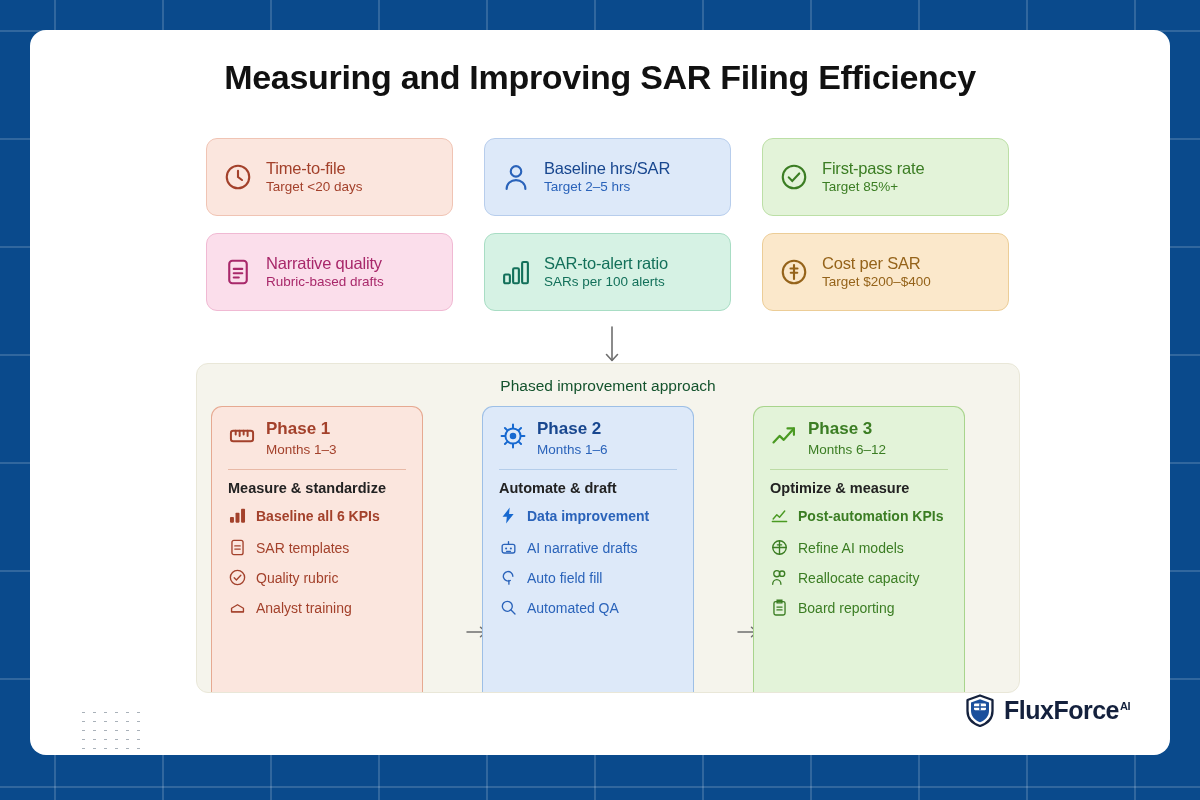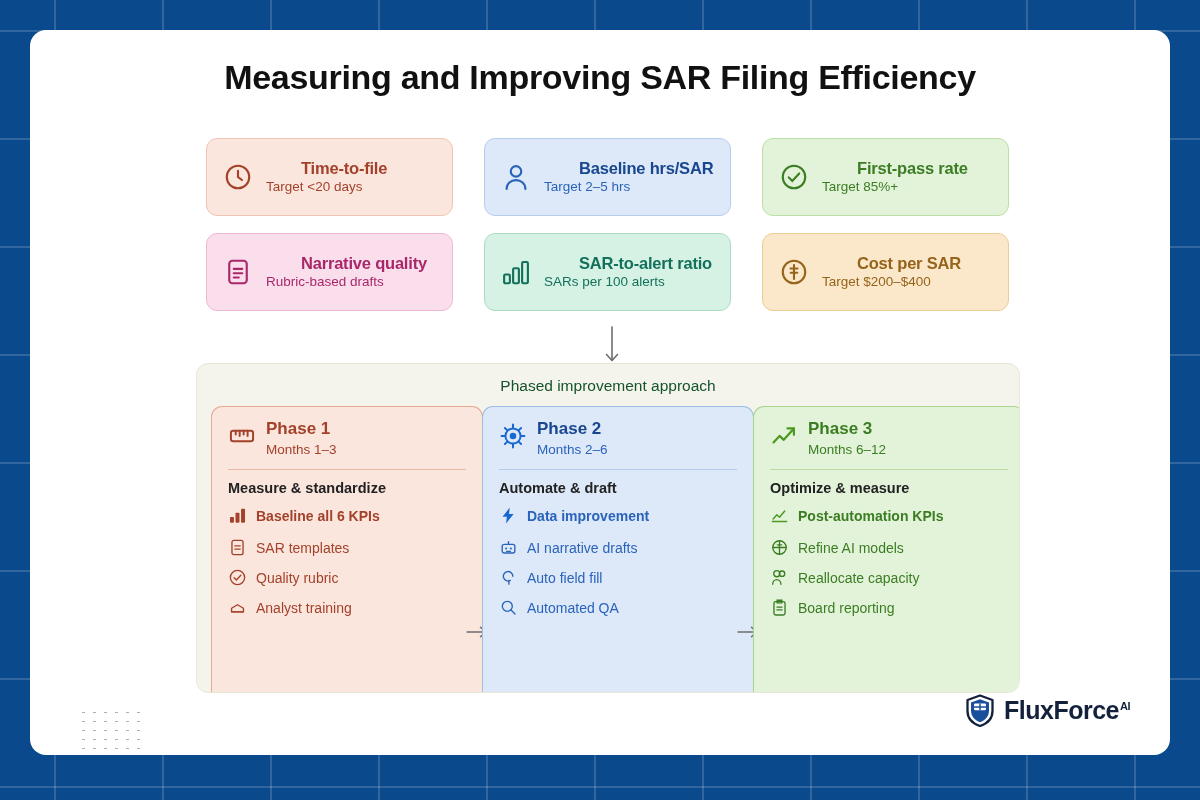--- a/index.html
+++ b/index.html
@@ -68,21 +68,21 @@
   .kpi-card {
     display: flex;
     align-items: center;
     gap: 13px;
     padding: 0 16px;
     border-radius: 11px;
     border: 1px solid;
   }
   .kpi-icon { flex: 0 0 auto; width: 30px; height: 30px; display: block; }
   .kpi-text { display: flex; flex-direction: column; gap: 1px; min-width: 0; }
-  .kpi-title { font-size: 16.5px; font-weight: bold; line-height: 1.15; letter-spacing: -0.2px; margin-left: 35px; }
+  .kpi-title { font-size: 16.5px; font-weight: normal; line-height: 1.15; letter-spacing: -0.2px; }
   .kpi-sub { font-size: 13.5px; line-height: 1.2; }
 
   .c-red   { background: #fbe6de; border-color: #f0c4b4; }
   .c-red   .kpi-title, .c-red .kpi-sub { color: #a3412b; }
   .c-blue  { background: #dde9f9; border-color: #b7cdec; }
   .c-blue  .kpi-title { color: #18478f; } .c-blue .kpi-sub { color: #2a63ba; }
   .c-green { background: #e3f3d9; border-color: #bcdfa6; }
   .c-green .kpi-title, .c-green .kpi-sub { color: #3b7d23; }
   .c-pink  { background: #fbdeeb; border-color: #f0b9d3; }
   .c-pink  .kpi-title, .c-pink .kpi-sub { color: #a8286a; }
@@ -119,21 +119,21 @@
     left: 0;
     width: 100%;
     text-align: center;
     font-size: 15.5px;
     color: #14532d;
   }
 
   .phase-card {
     position: absolute;
     top: 42px;
-    width: 272px;
+    width: 212px;
     height: 294px;
     border-radius: 11px 11px 0 0;
     border: 1px solid;
     border-bottom: none;
     padding: 13px 16px 0 16px;
     overflow: hidden;
   }
   #phase-1 { left: 14px;  background: #fbe6de; border-color: #e6a991; }
   #phase-2 { left: 285px; background: #dde9f9; border-color: #9dbfe6; }
   #phase-3 { left: 556px; background: #e3f3d9; border-color: #a8d48c; }
@@ -350,21 +350,21 @@
 
     <div class="phase-card" id="phase-2">
       <div class="phase-head">
         <svg class="phase-icon" viewBox="0 0 24 24" fill="none" stroke="#1769d0" stroke-width="1.7" stroke-linecap="round">
           <circle cx="12" cy="12" r="6.5"></circle>
             <circle cx="12" cy="12" r="2.8" fill="#1769d0" stroke="none"></circle>
           <path d="M12 2.2v3M12 18.8v3M2.2 12h3M18.8 12h3M5.1 5.1l2.1 2.1M16.8 16.8l2.1 2.1M18.9 5.1l-2.1 2.1M7.2 16.8l-2.1 2.1"></path>
         </svg>
         <div>
           <div class="phase-name">Phase 2</div>
-          <div class="phase-months">Months 2–6</div>
+          <div class="phase-months">Months 1–6</div>
         </div>
       </div>
       <div class="phase-rule"></div>
       <div class="phase-subtitle">Automate &amp; draft</div>
 
       <div class="phase-highlight">
         <svg class="hl-icon" viewBox="0 0 24 24" fill="#1769d0">
           <path d="M13.5 2L4.5 13.5h5.4L9 22l9.5-12h-5.8z"></path>
         </svg>
         <span class="hl-label">Data improvement</span>

